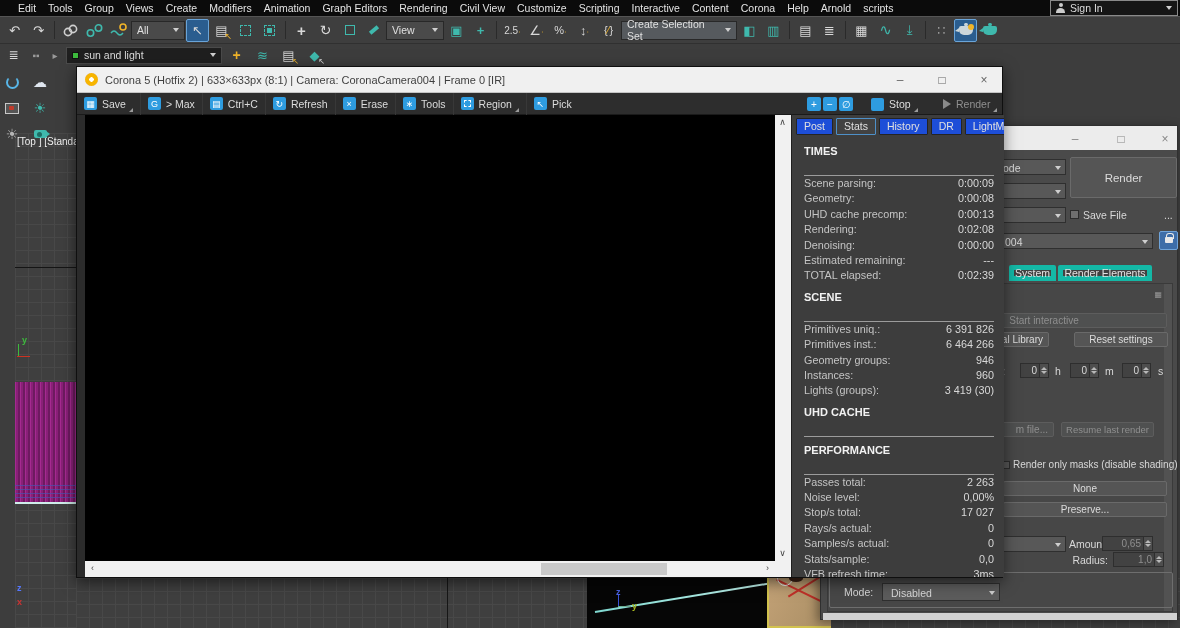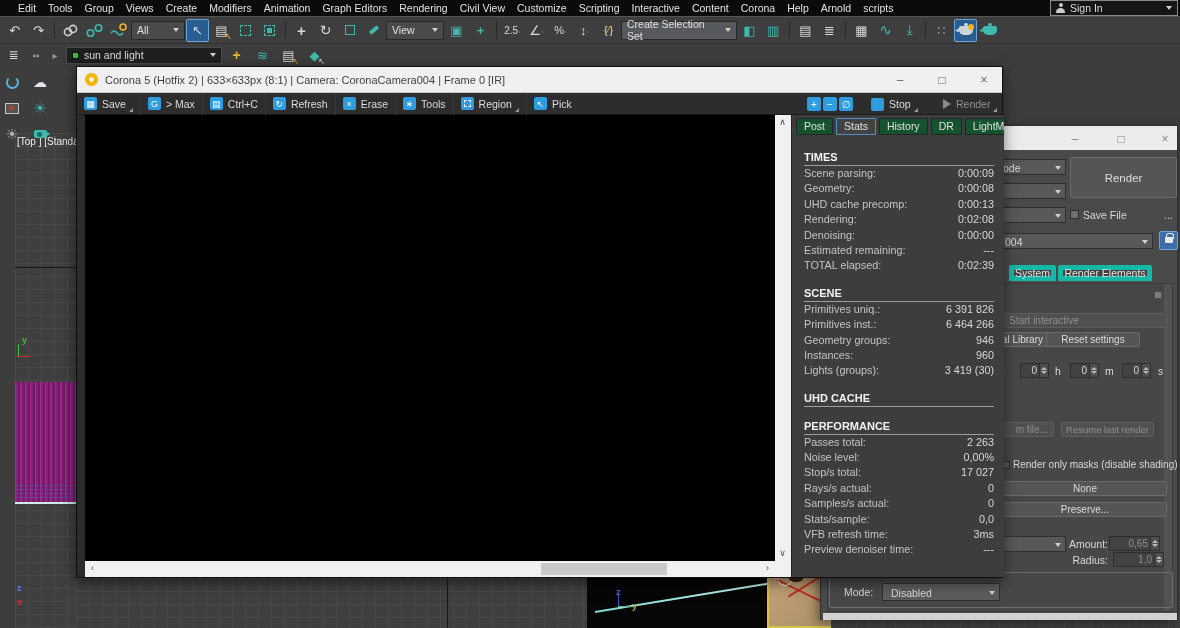--- a/index.html
+++ b/index.html
@@ -92,24 +92,24 @@
 .playtri{width:0;height:0;border-top:5px solid transparent;border-bottom:5px solid transparent;border-left:8px solid #8a8a8a}
 #canvas{position:absolute;left:8px;top:48px;width:690px;height:446px;background:#000}
 #vscroll{position:absolute;left:698px;top:48px;width:16px;height:446px;background:#f1f1f1}
 #hscroll{position:absolute;left:8px;top:494px;width:690px;height:16px;background:#f1f1f1}
 .scrollarr{position:absolute;color:#444;font-size:9px;width:13px;height:13px;line-height:13px;text-align:center}
 #hthumb{position:absolute;left:456px;top:2px;width:126px;height:12px;background:#c9c9c9}
 #scorner{position:absolute;left:698px;top:494px;width:16px;height:16px;background:#f1f1f1}
 
 #stats{position:absolute;left:714px;top:48px;width:213px;height:462px;background:#3d3d3d;border-left:1px solid #1f1f1f;overflow:hidden}
 #stattabs{display:flex;gap:3px;padding:3px 4px}
-.stab{height:17px;line-height:15px;padding:0 7px;background:#14532d;border:1px solid #242424;color:#e0e0e0;font-size:10.5px;border-radius:1px}
+.stab{height:17px;line-height:15px;padding:0 7px;background:#1d4ed8;border:1px solid #242424;color:#e0e0e0;font-size:10.5px;border-radius:1px}
 .stab.active{border-color:#4e90c8;background:#424242}
 #statbody{padding:0 10px 0 12px}
-.sechdr{margin-top:13px;font-size:11px;font-weight:bold;color:#f2f2f2;border-bottom:1px solid #9c9c9c;padding-bottom:2px}
+.sechdr{margin-top:7px;font-size:11px;font-weight:bold;color:#f2f2f2;border-bottom:1px solid #9c9c9c;padding-bottom:18px}
 .srow{display:flex;justify-content:space-between;height:15.4px;line-height:15.4px;font-size:10.8px;color:#c4c4c4}
 .srow .sv{color:#d8d8d8}
 
 #rsetup{left:820px;top:125px;width:358px;height:495px;background:#4a4a4a;border:1px solid #303030;
   box-shadow:-3px 3px 10px rgba(0,0,0,.4);z-index:2}
 #rs-title{position:absolute;left:0;top:0;width:100%;height:24px;background:#ececec}
 .rsbtn{height:15px;background:#555;border:1px solid #6a6a6a;color:#dcdcdc;font-size:10px;display:flex;
   align-items:center;justify-content:center;border-radius:2px;overflow:hidden;white-space:nowrap}
 .rsbtn.gray{background:#4f5050;border-color:#5d5d5d;color:#8f8f8f}
 .rsdd{background:#585858;border:1px solid #2f2f2f;position:absolute;height:16px}
@@ -342,21 +342,21 @@
     <div class="abs" style="left:6px;top:157px;width:346px;height:329px;background:#474747;border:1px solid #3a3a3a">
       <div class="abs" style="right:0;top:0;width:8px;height:100%;background:#525252"></div>
       <span class="abs" style="right:10px;top:6px;font-size:8px;color:#9a9a9a">▦</span>
     </div>
     <div class="rsbtn gray" style="position:absolute;left:100px;top:187px;width:246px">
         <span>Start interactive</span>
       </div>
     <div class="rsbtn" style="position:absolute;left:118px;top:206px;width:110px;justify-content:flex-end;padding-right:5px">
         <span>al Library</span>
       </div>
-    <div class="rsbtn" style="position:absolute;left:225px;top:206px;width:94px">
+    <div class="rsbtn" style="position:absolute;left:253px;top:206px;width:94px">
         <span>Reset settings</span>
       </div>
     <span class="glabel" style="left:176px;top:239px">it:</span>
     <div class="spinfld" style="left:199px;top:237px;width:29px">
         <span>0</span>
         <span class="spincol">
           <span class="sup"></span>
           <span class="sdn"></span>
         </span>
       </div>
@@ -388,21 +388,21 @@
     <div class="rsbtn" style="position:absolute;left:182px;top:355px;width:164px">
         <span>None</span>
       </div>
     <div class="rsbtn" style="position:absolute;left:182px;top:376px;width:164px">
         <span>Preserve...</span>
       </div>
     <div class="rsdd" style="left:120px;top:410px;width:125px">
         <span class="dd-arr"></span>
       </div>
     <span class="glabel" style="left:247px;top:412px;width:40px;text-align:right">Amount:</span>
-    <div class="spinfld grayed" style="left:288px;top:410px;width:51px;color:#8f8f8f">
+    <div class="spinfld grayed" style="left:281px;top:410px;width:51px;color:#8f8f8f">
         <span>0,65</span>
         <span class="spincol">
           <span class="sup"></span>
           <span class="sdn"></span>
         </span>
       </div>
     <span class="glabel" style="left:247px;top:428px;width:40px;text-align:right">Radius:</span>
     <div class="spinfld grayed" style="left:292px;top:426px;width:51px;color:#8f8f8f">
         <span>1,0</span>
         <span class="spincol">

